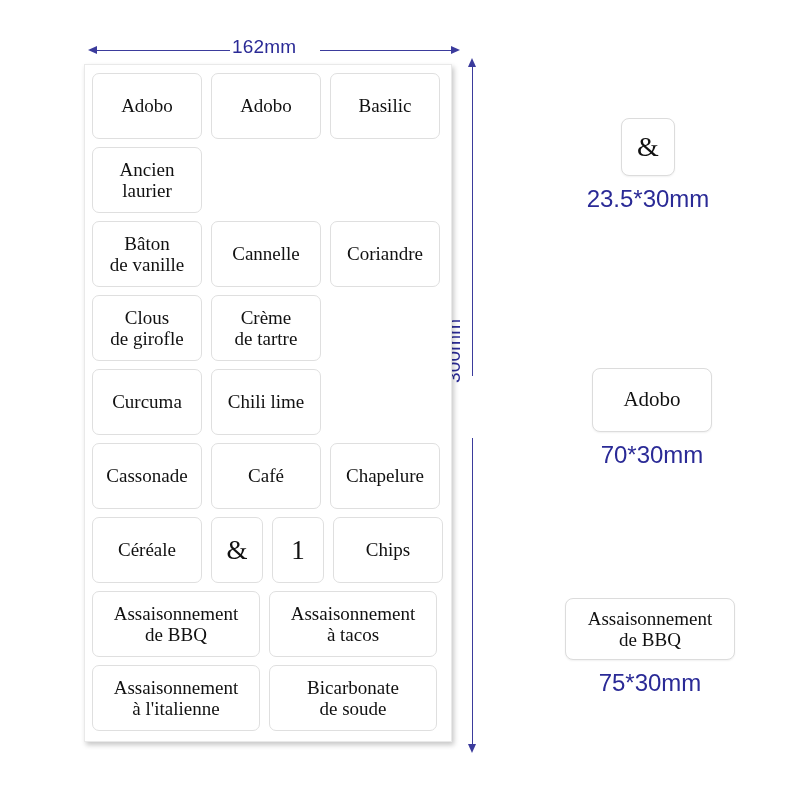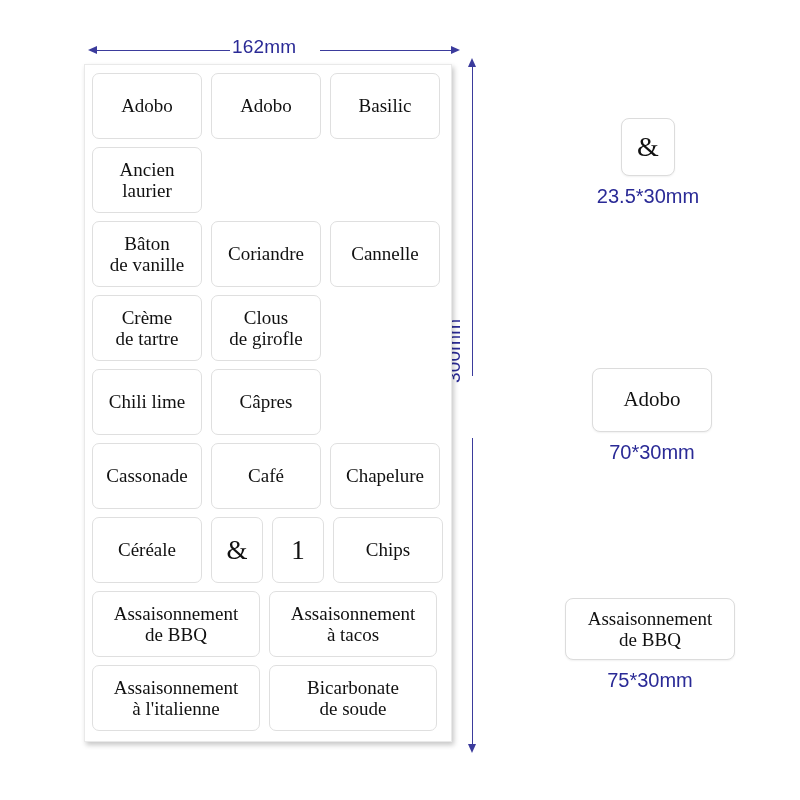--- a/index.html
+++ b/index.html
@@ -127,21 +127,21 @@
     justify-content: center;
     text-align: center;
     font-family: "Liberation Serif", "DejaVu Serif", serif;
     color: #111111;
     line-height: 1.12;
     box-shadow: 0 1px 2px rgba(0,0,0,0.06);
   }
   .sample-cap {
     color: #2a2a96;
     font-family: "Liberation Sans", sans-serif;
-    font-size: 20px;
+    font-size: 24px;
     margin-top: 9px;
     white-space: nowrap;
   }
 
   #sample-amp-wrap  { left: 583px; top: 118px; width: 130px; }
   #sample-amp       { width: 54px; height: 58px; font-size: 28px; margin: 0 auto; }
 
   #sample-adobo-wrap{ left: 592px; top: 368px; width: 120px; }
   #sample-adobo     { width: 120px; height: 64px; font-size: 21px; }
 
@@ -172,32 +172,32 @@
       <div class="label lbl-std">Adobo</div>
       <div class="label lbl-std">Basilic</div>
     </div>
 
     <div class="row">
       <div class="label lbl-std">Ancien<br>laurier</div>
     </div>
 
     <div class="row">
       <div class="label lbl-std">Bâton<br>de vanille</div>
+      <div class="label lbl-std">Cannelle</div>
       <div class="label lbl-std">Coriandre</div>
-      <div class="label lbl-std">Cannelle</div>
-    </div>
-
-    <div class="row">
+    </div>
+
+    <div class="row">
+      <div class="label lbl-std">Clous<br>de girofle</div>
       <div class="label lbl-std">Crème<br>de tartre</div>
-      <div class="label lbl-std">Clous<br>de girofle</div>
-    </div>
-
-    <div class="row">
+    </div>
+
+    <div class="row">
+      <div class="label lbl-std">Curcuma</div>
       <div class="label lbl-std">Chili lime</div>
-      <div class="label lbl-std">Câpres</div>
     </div>
 
     <div class="row">
       <div class="label lbl-std">Cassonade</div>
       <div class="label lbl-std">Café</div>
       <div class="label lbl-std">Chapelure</div>
     </div>
 
     <div class="row">
       <div class="label lbl-std">Céréale</div>

